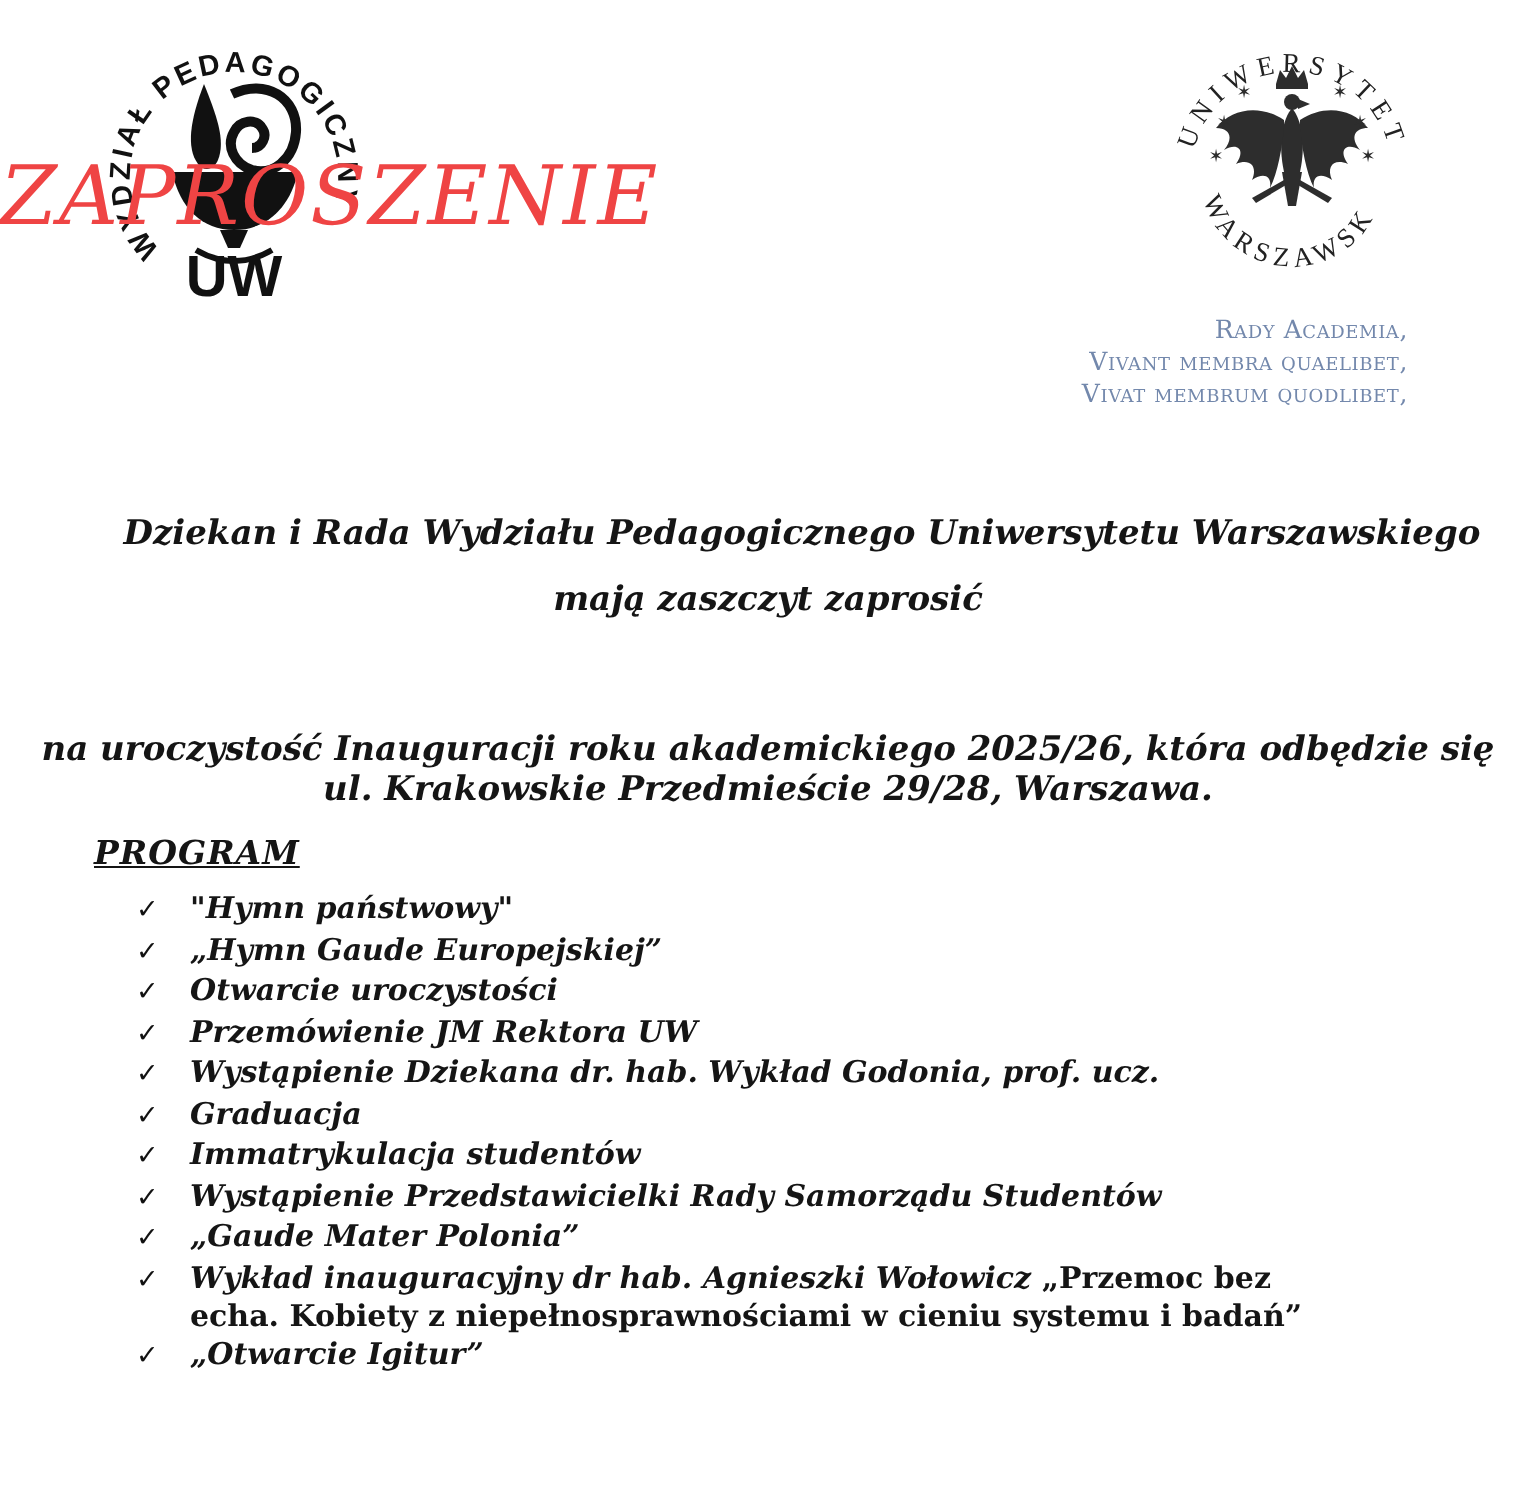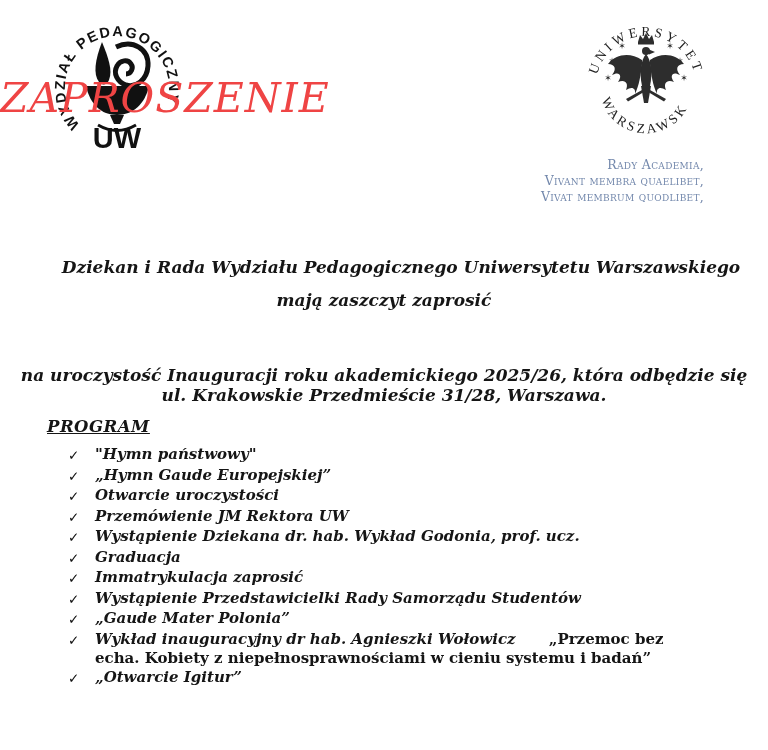--- a/index.html
+++ b/index.html
@@ -30,21 +30,21 @@
     font-weight:bold;font-style:italic;font-size:17px;line-height:19.5px;margin-top:47px;}
   
   .prog-head{left:47px;top:417px;font-weight:bold;font-style:italic;
     font-size:16.5px;text-decoration:underline;letter-spacing:0.5px;}
   .prog-list{left:68px;top:445px;width:604px;}
   .prog-item{display:flex;align-items:flex-start;
     font-weight:bold;font-style:italic;font-size:15px;line-height:19px;margin-bottom:0.5px;}
   .check{flex:none;width:27px;font-style:normal;font-weight:normal;
     font-size:13.5px;color:#111;padding-top:1px;font-family:"DejaVu Sans",sans-serif;}
   .prog-text{flex:1;}
-  .upright{font-style:normal;font-weight:bold;margin-left:28px;}
+  .upright{font-style:normal;font-weight:bold;}
 </style>
 </head>
 <body>
 
 <div class="page">
 
   <div class="abs logo-left">
     <svg viewBox="0 0 134 126" width="134" height="126">
       <defs>
         <path id="arcL" d="M 30.2 100.8 A 52 52 0 1 1 103.8 100.8" fill="none"></path>
@@ -103,21 +103,21 @@
   <div class="abs motto">
     <div>Rady Academia,</div>
     <div>Vivant membra quaelibet,</div>
     <div>Vivat membrum quodlibet,</div>
   </div>
 
   <div class="abs host-line">Dziekan i Rada Wydziału Pedagogicznego Uniwersytetu Warszawskiego</div>
   <div class="abs invite-line">mają zaszczyt zaprosić</div>
   <div class="abs details">
     <div>na uroczystość Inauguracji roku akademickiego 2025/26, która odbędzie się</div>
-    <div>ul. Krakowskie Przedmieście 31/28, Warszawa.</div>
+    <div>ul. Krakowskie Przedmieście 29/28, Warszawa.</div>
   </div>
 
   <div class="abs prog-head">PROGRAM</div>
 
   <div class="abs prog-list">
     <div class="prog-item">
       <span class="check">✓</span>
       <span class="prog-text"><span>"Hymn państwowy"</span></span>
     </div>
     <div class="prog-item">
@@ -135,21 +135,21 @@
     <div class="prog-item">
       <span class="check">✓</span>
       <span class="prog-text"><span>Wystąpienie Dziekana dr. hab. Wykład Godonia, prof. ucz.</span></span>
     </div>
     <div class="prog-item">
       <span class="check">✓</span>
       <span class="prog-text"><span>Graduacja</span></span>
     </div>
     <div class="prog-item">
       <span class="check">✓</span>
-      <span class="prog-text"><span>Immatrykulacja zaprosić</span></span>
+      <span class="prog-text"><span>Immatrykulacja studentów</span></span>
     </div>
     <div class="prog-item">
       <span class="check">✓</span>
       <span class="prog-text"><span>Wystąpienie Przedstawicielki Rady Samorządu Studentów</span></span>
     </div>
     <div class="prog-item">
       <span class="check">✓</span>
       <span class="prog-text"><span>„Gaude Mater Polonia”</span></span>
     </div>
     <div class="prog-item">

